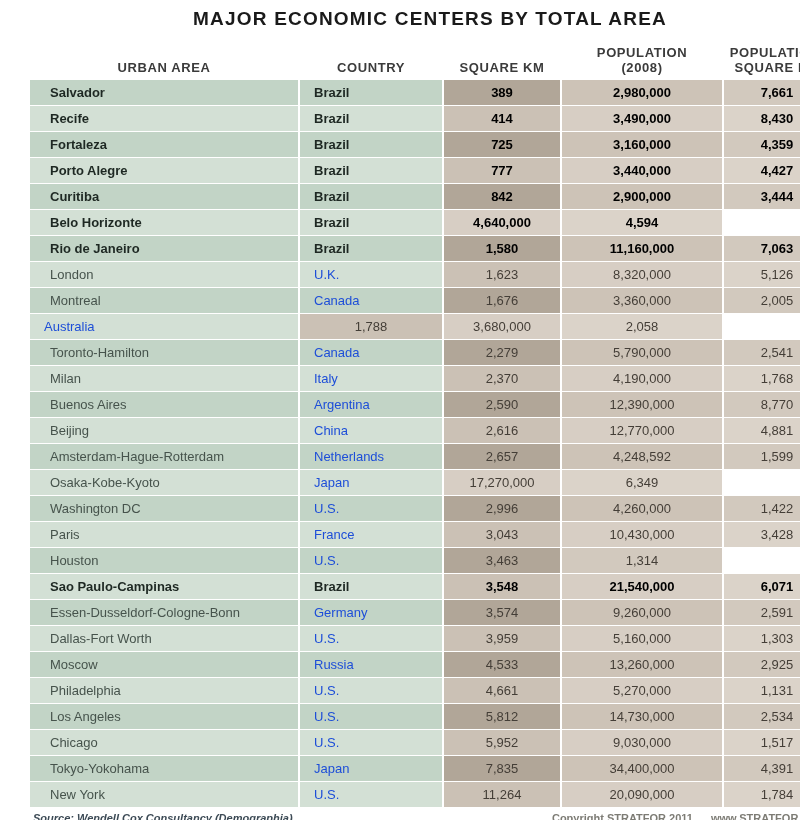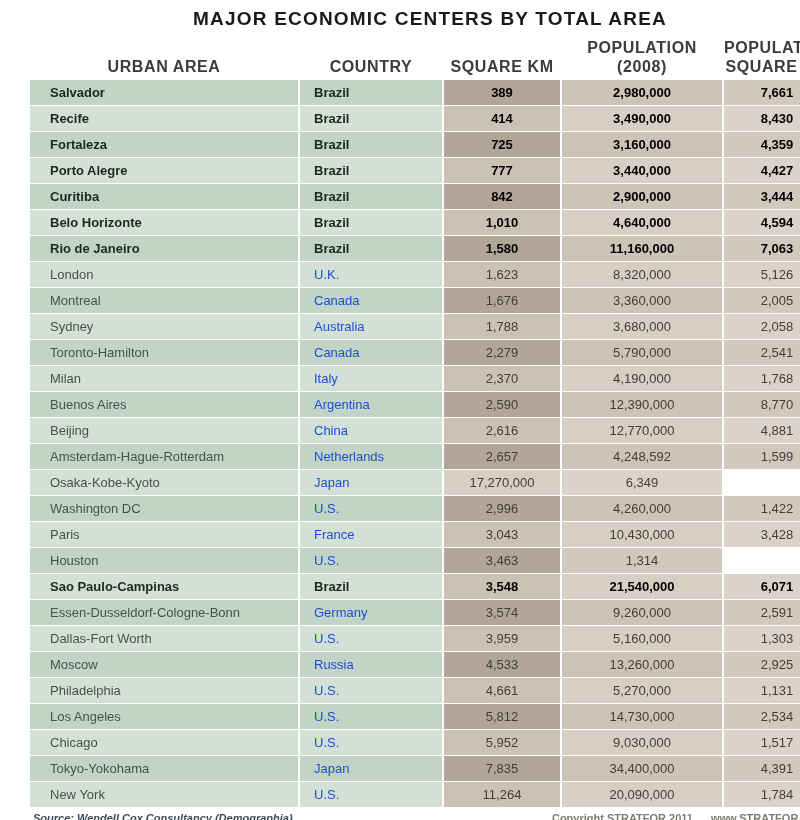--- a/index.html
+++ b/index.html
@@ -11,21 +11,21 @@
     height:30px;display:flex;align-items:center;justify-content:center;
     font-size:19px;font-weight:800;letter-spacing:1.2px;color:#1a1a1a;
     padding-top:4px;
   }
   .thead{
     height:42px;display:grid;
     grid-template-columns:268px 142px 116px 160px 106px;
     column-gap:2px;align-items:end;padding-bottom:4px;
   }
   .th{
-    text-align:center;font-size:16px;font-weight:700;color:#3b3b3b;
+    text-align:center;font-size:13px;font-weight:700;color:#3b3b3b;
     letter-spacing:0.6px;line-height:1.15;white-space:pre-line;
   }
   .tbody{display:flex;flex-direction:column;gap:1px;text-align:right;}
   .row{
     display:grid;grid-template-columns:268px 142px 116px 160px 106px;
     column-gap:2px;height:25px;
   }
   .cell{display:flex;align-items:center;font-size:13px;}
   .c0{padding-left:20px;color:#46534c;}
   .c1{padding-left:14px;color:#1d4ed8;}
@@ -96,21 +96,20 @@
       <div class="row bold">
         <div class="cell c0 green">Curitiba</div>
         <div class="cell c1 green">Brazil</div>
         <div class="cell c2 tan-a">842</div>
         <div class="cell c3 tan-b">2,900,000</div>
         <div class="cell c4 tan-c">3,444</div>
       </div>
       <div class="row bold">
         <div class="cell c0 green">Belo Horizonte</div>
         <div class="cell c1 green">Brazil</div>
-        <div class="cell c2 tan-a">1,010</div>
         <div class="cell c3 tan-b">4,640,000</div>
         <div class="cell c4 tan-c">4,594</div>
       </div>
       <div class="row bold">
         <div class="cell c0 green">Rio de Janeiro</div>
         <div class="cell c1 green">Brazil</div>
         <div class="cell c2 tan-a">1,580</div>
         <div class="cell c3 tan-b">11,160,000</div>
         <div class="cell c4 tan-c">7,063</div>
       </div>
@@ -122,21 +121,20 @@
         <div class="cell c4 tan-c">5,126</div>
       </div>
       <div class="row">
         <div class="cell c0 green">Montreal</div>
         <div class="cell c1 green">Canada</div>
         <div class="cell c2 tan-a">1,676</div>
         <div class="cell c3 tan-b">3,360,000</div>
         <div class="cell c4 tan-c">2,005</div>
       </div>
       <div class="row">
-        <div class="cell c0 green">Sydney</div>
         <div class="cell c1 green">Australia</div>
         <div class="cell c2 tan-a">1,788</div>
         <div class="cell c3 tan-b">3,680,000</div>
         <div class="cell c4 tan-c">2,058</div>
       </div>
       <div class="row">
         <div class="cell c0 green">Toronto-Hamilton</div>
         <div class="cell c1 green">Canada</div>
         <div class="cell c2 tan-a">2,279</div>
         <div class="cell c3 tan-b">5,790,000</div>

